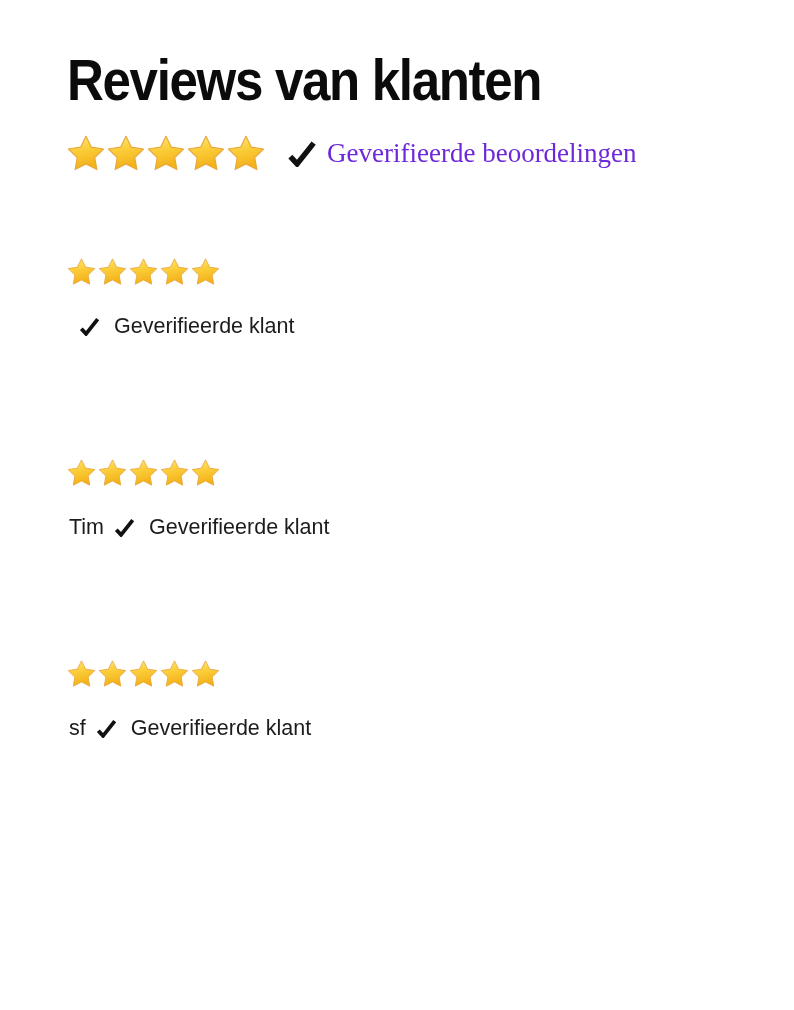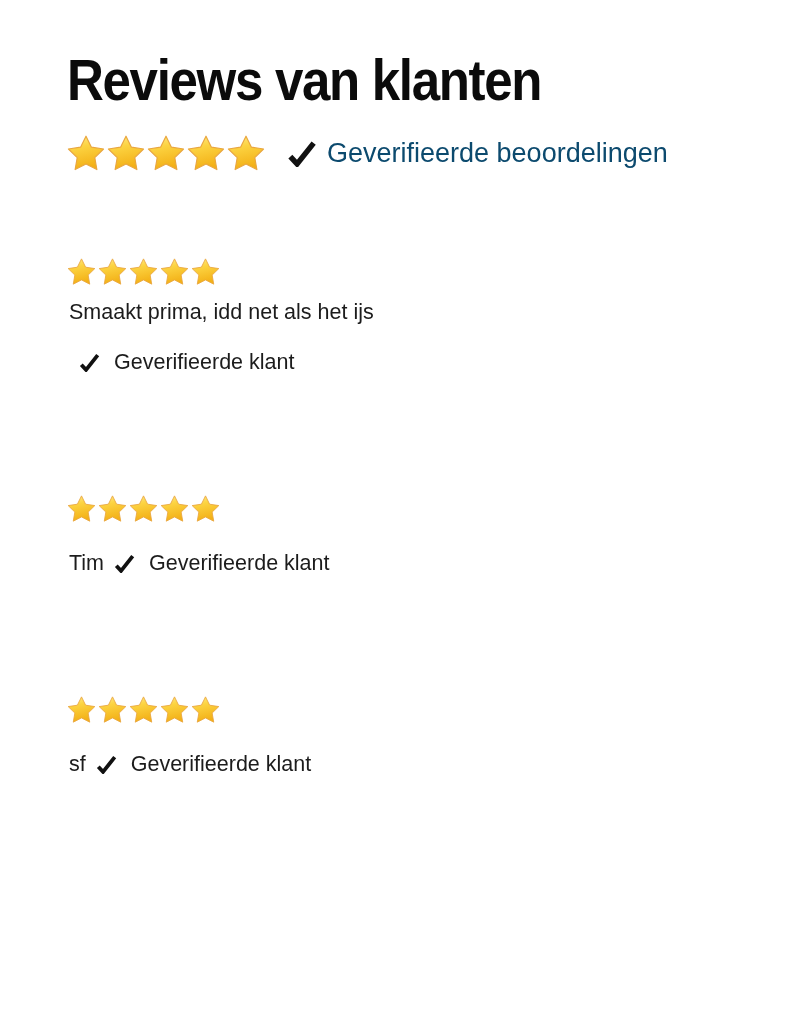--- a/index.html
+++ b/index.html
@@ -29,23 +29,23 @@
   .header-rating {
     margin-top: 24px;
     display: flex;
     align-items: center;
   }
   .stars { display: inline-flex; align-items: center; gap: 2px; }
   .header-rating .star { width: 38px; height: 37px; }
   .header-rating .check-icon { width: 30px; height: 27px; margin-left: 22px; flex: none; }
   .verified-reviews-label {
     margin-left: 10px;
-    font-family: Liberation Sans, sans-serif;
+    font-family: Liberation Serif, serif;
     font-size: 27px;
-    color: #0c4a6e;
+    color: #6d28d9;
     white-space: nowrap;
   }
 
   
   .reviews { margin-top: 86px; }
   .review { margin-bottom: 120px; }
   .review:last-child { margin-bottom: 0; }
   .review .star { width: 29px; height: 28px; }
   .review-text {
     margin: 9px 0 0 2px;
@@ -183,21 +183,20 @@
     <defs>
       <linearGradient id="star-grad" x1="0" y1="0" x2="0.25" y2="1">
         <stop offset="0" stop-color="#FEEC8E"></stop>
         <stop offset="0.38" stop-color="#FCD341"></stop>
         <stop offset="1" stop-color="#F3B117"></stop>
       </linearGradient>
     </defs>
     <polygon points="16,1 20.7,10.5 31.2,12.1 23.6,19.5 25.4,29.9 16,25 6.6,29.9 8.4,19.5 0.8,12.1 11.3,10.5" fill="url(#star-grad)" stroke="#E9A63F" stroke-width="1" stroke-linejoin="round"></polygon>
   </svg>
         </span>
-      <p class="review-text">Smaakt prima, idd net als het ijs</p>
       <div class="review-author">
         <span style="display:inline-flex;align-items:center;">
             <svg class="check-icon" viewBox="0 0 24 22" aria-hidden="true">
     <path d="M2.5 13.5 L8 19.5 L21.5 2.5" fill="none" stroke="#111111" stroke-width="4.4" stroke-linejoin="miter"></path>
   </svg>
           </span>
         <span class="review-verified-label">Geverifieerde klant</span>
       </div>
     </div>
 

